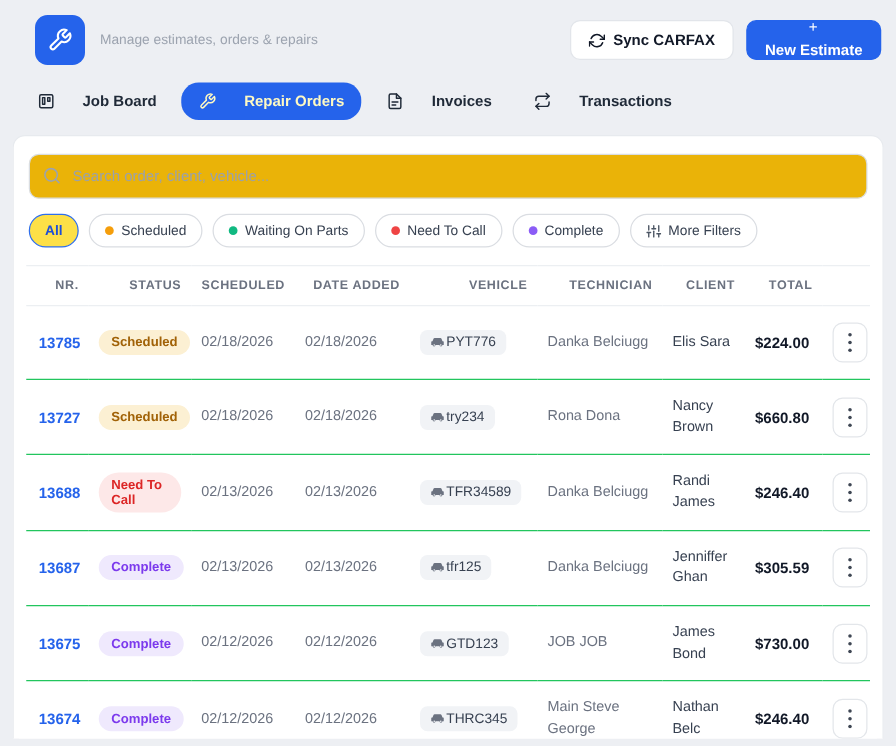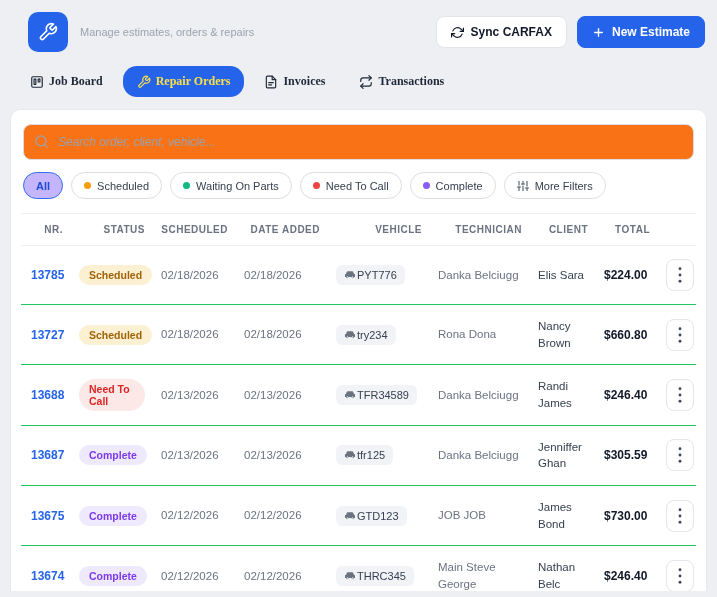--- a/index.html
+++ b/index.html
@@ -19,48 +19,48 @@
   .logo svg { width:20px; height:20px; }
   .header-text { margin-left:12px; }
   .page-title { font-size:17px; font-weight:700; color:#111827; line-height:1.1; }
   .page-subtitle { font-size:11px; color:#9ca3af; margin-top:0; }
   .header-actions { margin-left:auto; display:flex; gap:10px; }
   .btn { display:inline-flex; align-items:center; gap:7px; font-size:12px; font-weight:600;
          border-radius:8px; height:32px; padding:0 14px; cursor:pointer;
          font-family:inherit; }
   .btn svg { width:13px; height:13px; }
   .btn-outline { background:#fff; border:1px solid #e2e5ea; color:#111827; }
-  .btn-primary { background:#2563eb; border:1px solid #2563eb; color:#fff; }
+  .btn-primary { background:#2563eb; border:1px solid #2563eb; color:#fff;flex-direction:column; }
 
   
   .tabs { display:flex; gap:6px; margin-top:14px; padding:0 6px; }
-  .tab { display:inline-flex; align-items:center; gap:5px; font-size:12px; font-weight:600;
+  .tab { display:inline-flex; align-items:center; gap:22px; font-size:12px; font-weight:600;
          color:#1f2937; padding:8px 14px; border-radius:8px; background:transparent;
-         border:none; cursor:pointer; font-family:Liberation Serif, serif; }
+         border:none; cursor:pointer; font-family:Liberation Sans, sans-serif; }
   .tab svg { width:14px; height:14px; }
-  .tab-active { background:#2563eb; color:#fde047;border-radius:14px; }
+  .tab-active { background:#2563eb; color:#fef9c3;border-radius:14px; }
 
   
   .card { margin-top:12px; flex:1; background:#fff; border:1px solid #e7eaee;
           border-bottom:none; border-radius:10px 10px 0 0; padding:12px 10px 0; overflow:hidden; }
 
   
   .search { position:relative; margin:2px 2px 0; }
   .search input { width:100%; height:36px; border:1px solid #d9dde2; border-radius:8px;
                   padding:0 12px 0 34px; font-size:12px; color:#374151; outline:none;
-                  font-family:inherit; background:#f97316;font-style:italic; }
+                  font-family:inherit; background:#eab308; }
   .search input::placeholder { color:#9aa1ab; }
   .search .search-ic { position:absolute; left:11px; top:10px; width:15px; height:15px; color:#9ca3af; }
 
   
   .filter-bar { display:flex; gap:8px; margin-top:12px; padding:0 2px; }
   .pill { display:inline-flex; align-items:center; gap:6px; height:27px; padding:0 12px;
           border-radius:999px; border:1px solid #dadde2; background:#fff; font-size:11px;
           color:#374151; font-weight:500; cursor:pointer; font-family:inherit; white-space:nowrap; }
-  .pill-active { background:#c4b5fd; border-color:#2f6fed; color:#1d4ed8; font-weight:700;text-align:right; }
+  .pill-active { background:#fde047; border-color:#2f6fed; color:#1d4ed8; font-weight:700;text-align:right; }
   .pill .dot { width:7px; height:7px; border-radius:50%; flex:0 0 auto; }
   .pill svg { width:12px; height:12px; color:#4b5563; }
 
   
   .table-wrap { margin-top:14px; }
   table { width:100%; border-collapse:collapse; table-layout:fixed; }
   thead th { font-size:10px; color:#6b7280; text-transform:uppercase; letter-spacing:.5px;
              text-align:right; font-weight:700; padding:10px 8px;
              border-top:1px solid #eceff2; border-bottom:1px solid #eceff2; }
   thead th:first-child { padding-left:10px; }

